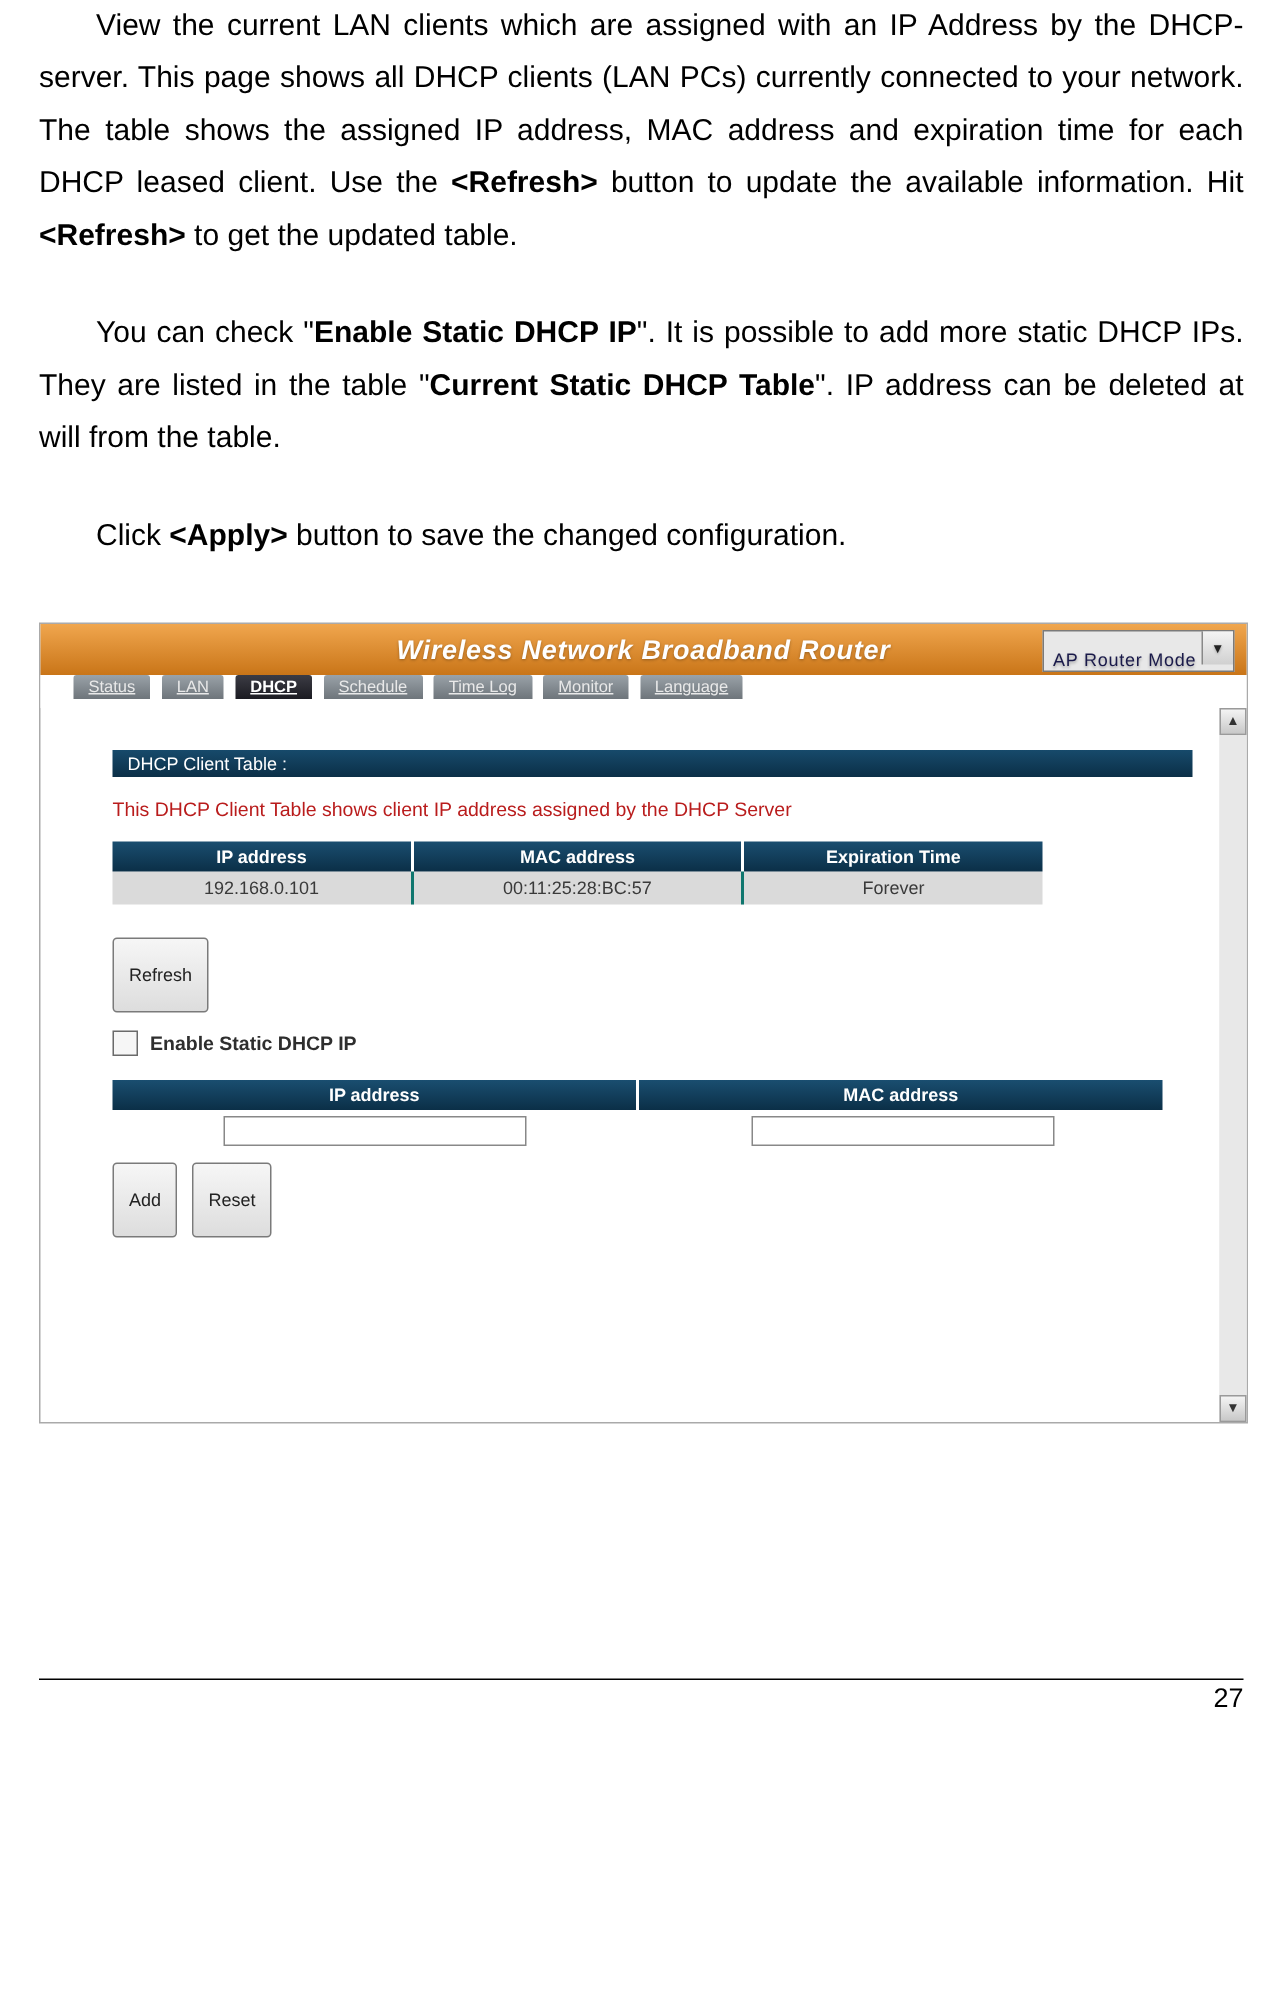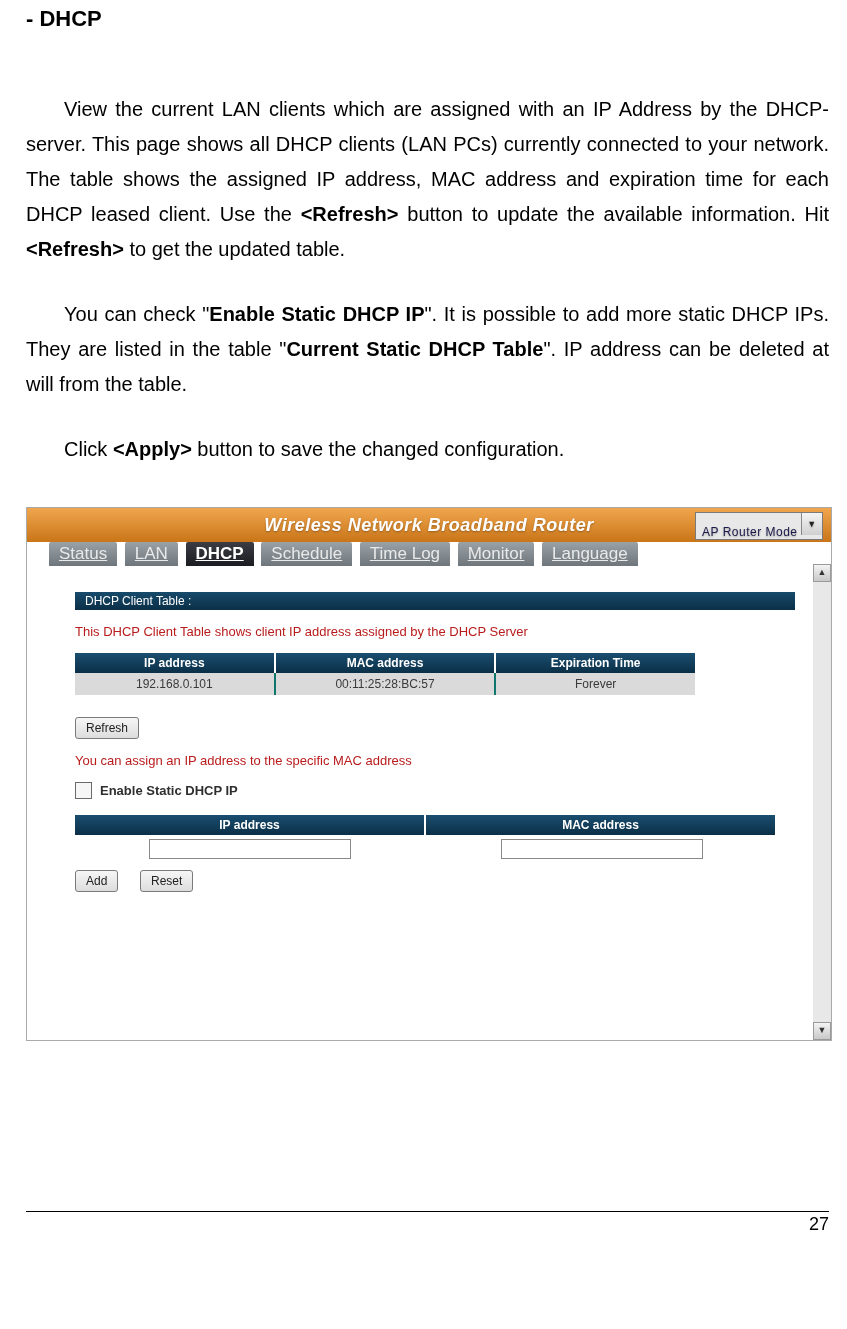--- a/index.html
+++ b/index.html
@@ -83,21 +83,21 @@
   }
   .tabs {
     background: #fff;
     padding: 0 0 0 22px;
     height: 22px;
   }
   .tab {
     display: inline-block;
     background: linear-gradient(#9aa2a8,#6e757b);
     color: #e9e9e9;
-    font-size: 17px;
+    font-size: 11px;
     padding: 2px 10px;
     margin-right: 4px;
     border-radius: 2px 2px 0 0;
     text-decoration: underline;
     vertical-align: bottom;
   }
   .tab.active {
     background: linear-gradient(#3c3c44,#1b1b22);
     color: #fff;
     font-weight: bold;
@@ -158,27 +158,27 @@
     padding: 4px 0;
     border-right: 2px solid #0f766e;
   }
   .dhcp-row > div:last-child{border-right:none;}
   .col-ip{width:200px;}
   .col-mac{width:220px;}
   .col-exp{width:200px;}
 
   .btn {
     display:inline-block;
-    padding:3px 10px;
+    padding:17px 10px;
     font-size:12px;
     background:linear-gradient(#f6f6f6,#ddd);
     border:1px solid #7a7a7a;
     border-radius:3px;
     color:#222;
-    margin-right:18px;
+    margin-right:6px;
   }
   .checkbox-row {
     display:flex; align-items:center; gap:8px; margin:12px 0 16px 0;
     font-size:13px; font-weight:bold; color:#2e2e2e;
   }
   .chk {
     width:15px; height:15px; border:1px solid #6a6a6a;
     background:#f6f6f6;
   }
   .static-head {
@@ -207,21 +207,20 @@
   .page-num {
     text-align:right;
     padding: 2px 18px 16px 14px;
     font-size:18px;
   }
 </style>
 </head>
 <body>
 
 <div class="page">
-  <div class="heading">- DHCP</div>
 
   <p class="para indent">
     <span>View the current LAN clients which are assigned with an IP Address by the DHCP-server. This page shows all DHCP clients (LAN PCs) currently connected to your network. The table shows the assigned IP address, MAC address and expiration time for each DHCP leased client. Use the </span><span class="b">&lt;Refresh&gt;</span><span> button to update the available information. Hit </span><span class="b">&lt;Refresh&gt;</span><span> to get the updated table.</span>
   </p>
 
   <p class="para indent">
     <span>You can check "</span><span class="b">Enable Static DHCP IP</span><span>". It is possible to add more static DHCP IPs. They are listed in the table "</span><span class="b">Current Static DHCP Table</span><span>". IP address can be deleted at will from the table.</span>
   </p>
 
   <p class="para indent">
@@ -261,21 +260,20 @@
       <div class="dhcp-row">
         <div class="col-ip">192.168.0.101</div>
         <div class="col-mac">00:11:25:28:BC:57</div>
         <div class="col-exp">Forever</div>
       </div>
 
       <div style="margin:22px 0 6px 0;">
         <span class="btn">Refresh</span>
       </div>
 
-      <div class="plain">You can assign an IP address to the specific MAC address</div>
 
       <div class="checkbox-row">
         <span class="chk"></span>
         <span>Enable Static DHCP IP</span>
       </div>
 
       <div class="static-head">
         <div class="sc-ip">IP address</div>
         <div class="sc-mac">MAC address</div>
       </div>

